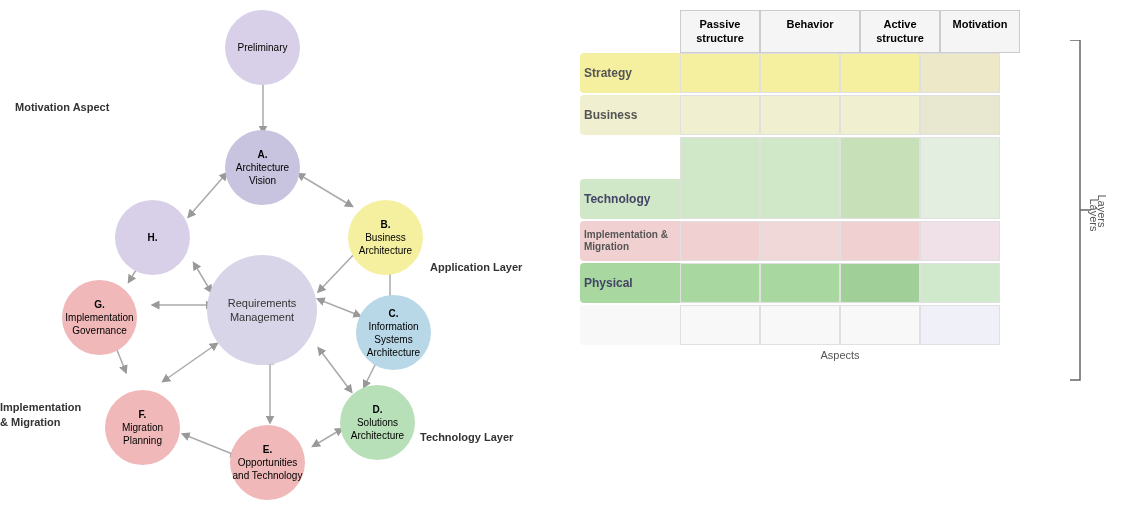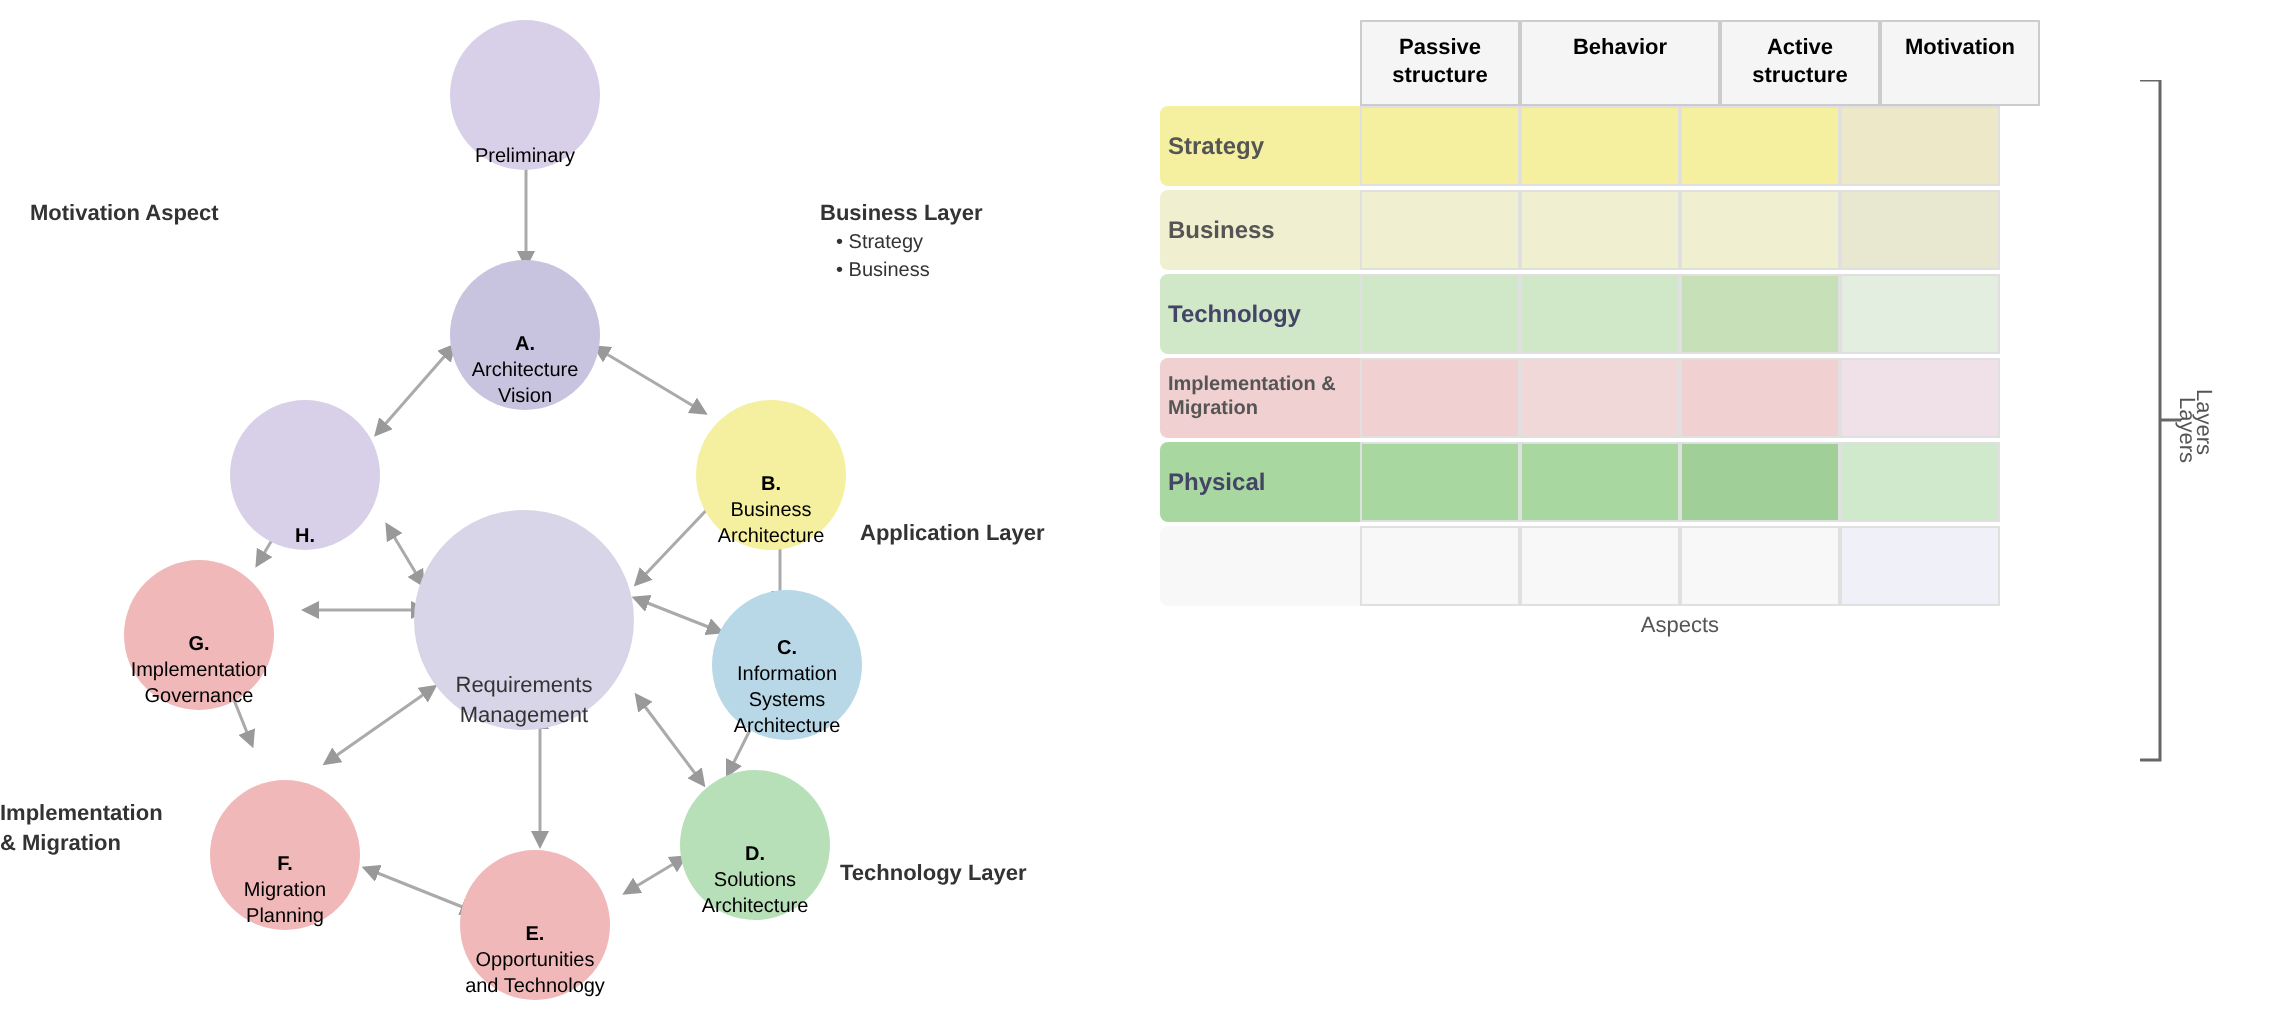--- a/index.html
+++ b/index.html
@@ -20,21 +20,21 @@
       top: 0;
       width: 540px;
       height: 509px;
     }
 
     .circle {
       border-radius: 50%;
       display: flex;
       flex-direction: column;
       align-items: center;
-      justify-content: flex-end;
+      justify-content: center;
       text-align: center;
       position: absolute;
       font-size: 10px;
       line-height: 1.3;
     }
 
     .circle-large {
       width: 110px;
       height: 110px;
       background: #d8d5e8;
@@ -148,21 +148,21 @@
     .row-business .cell-behavior { background: #f0f0d0; }
     .row-business .cell-active { background: #f0f0d0; }
     .row-business .cell-motivation { background: #e8e8d0; }
 
     .row-application .row-label { background: #c8dff0; color: #446; }
     .row-application .cell-passive { background: #c8dff0; }
     .row-application .cell-behavior { background: #c8dff0; }
     .row-application .cell-active { background: #b8d8ee; }
     .row-application .cell-motivation { background: #e0e8f0; }
 
-    .row-technology .row-label { background: #d0e8c8; color: #446; }
+    .row-technology .row-label { background: #d0e8c8; color: #446; margin-top: 42px; }
     .row-technology .cell-passive { background: #d0e8c8; }
     .row-technology .cell-behavior { background: #d0e8c8; }
     .row-technology .cell-active { background: #c8e0b8; }
     .row-technology .cell-motivation { background: #e4eee0; }
 
     .row-physical .row-label { background: #a8d8a0; color: #446; }
     .row-physical .cell-passive { background: #a8d8a0; }
     .row-physical .cell-behavior { background: #a8d8a0; }
     .row-physical .cell-active { background: #a0d098; }
     .row-physical .cell-motivation { background: #d0e8cc; }
@@ -281,25 +281,20 @@
   </div>
 
   <div class="circle circle-large" style="left:207px; top:255px;">
     <span>Requirements Management</span>
   </div>
 
   <div class="label-text" style="left:15px; top:100px; max-width:110px;">
     <div class="label-bold">Motivation Aspect</div>
   </div>
 
-  <div class="label-text" style="left:410px; top:100px;">
-    <div class="label-bold">Business Layer</div>
-    <div style="padding-left:8px;">• <span>Strategy</span></div>
-    <div style="padding-left:8px;">• <span>Business</span></div>
-  </div>
 
   <div class="label-text" style="left:430px; top:260px;">
     <div class="label-bold">Application Layer</div>
   </div>
 
   <div class="label-text" style="left:420px; top:430px;">
     <div class="label-bold">Technology Layer</div>
   </div>
 
   <div class="label-text" style="left:0px; top:400px; max-width:100px;">

